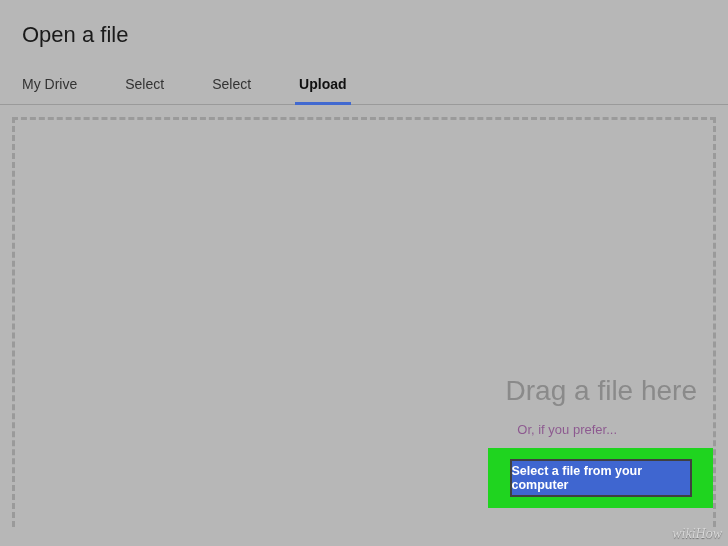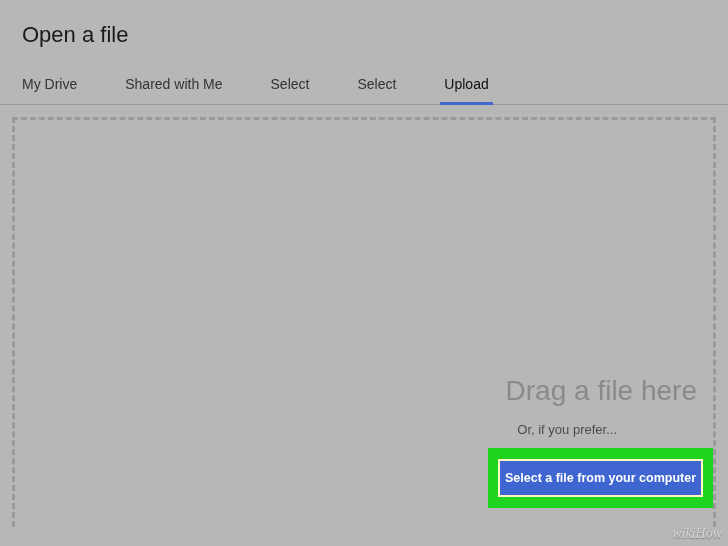--- a/index.html
+++ b/index.html
@@ -29,21 +29,21 @@
       border-bottom: 1px solid #9a9a9a;
     }
     .tab {
       font-size: 14px;
       color: #333;
       padding-bottom: 12px;
       cursor: pointer;
       position: relative;
     }
     .tab.active {
-      font-weight: normal;
+      font-weight: bold;
       color: #111;
     }
     .tab.active::after {
       content: '';
       position: absolute;
       left: -4px;
       right: -4px;
       bottom: -1px;
       height: 3px;
       background: #4169d0;
@@ -61,40 +61,40 @@
       top: 255px;
       font-size: 28px;
       color: #8a8a8a;
       text-align: right;
     }
     .or-text {
       position: absolute;
       right: 96px;
       top: 302px;
       font-size: 13px;
-      color: #000000;
+      color: #701a75;
       opacity: 0.6;
     }
     .highlight-box {
       position: absolute;
       left: 488px;
       top: 448px;
       width: 225px;
       height: 60px;
       border: 6px solid #1fd41f;
       background: #1fd41f;
       display: flex;
       align-items: center;
       justify-content: center;
     }
     .select-button {
-      width: 205px;
+      width: 182px;
       height: 38px;
       background: #3f66d0;
-      border: 2px solid #fef9c3;
+      border: 2px solid #404040;
       color: #fff;
       font-size: 12.5px;
       font-weight: bold;
       cursor: pointer;
       display: flex;
       align-items: center;
       justify-content: center;
     }
     .watermark {
       position: absolute;
@@ -109,21 +109,20 @@
     }
   </style>
 </head>
 <body>
 
 <div class="dialog">
   <div class="title">Open a file</div>
 
   <div class="tabs">
     <div class="tab">My Drive</div>
-    <div class="tab">Shared with Me</div>
     <div class="tab">Select</div>
     <div class="tab">Select</div>
     <div class="tab active">Upload</div>
   </div>
 
   <div class="dropzone">
     <div class="drag-text">Drag a file here</div>
     <div class="or-text">Or, if you prefer...</div>
   </div>
 </div>

